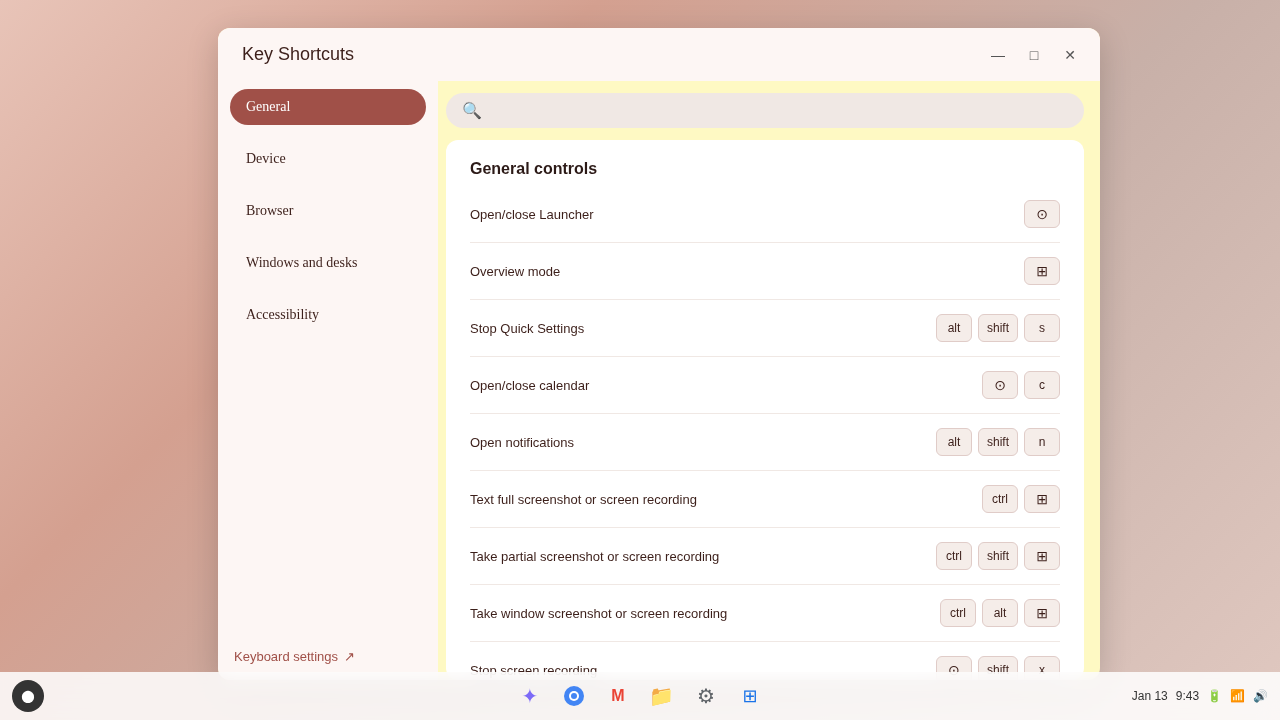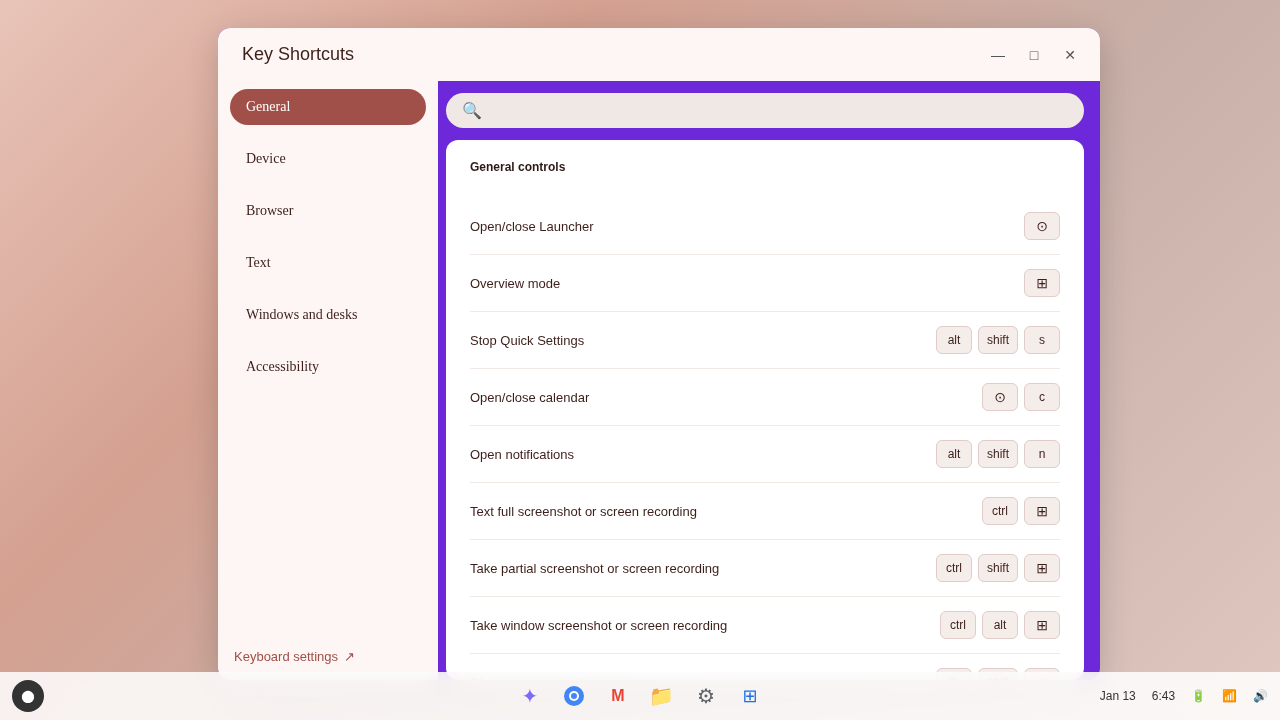--- a/index.html
+++ b/index.html
@@ -35,21 +35,21 @@
       display: flex;
       align-items: center;
       gap: 8px;
       position: absolute;
       left: 50%;
       transform: translateX(-50%);
     }
     .taskbar-right {
       display: flex;
       align-items: center;
-      gap: 16px;
+      gap: 8px;
       font-size: 12px;
       color: #333;
     }
     .taskbar-icon {
       width: 32px;
       height: 32px;
       border-radius: 50%;
       display: flex;
       align-items: center;
       justify-content: center;
@@ -72,21 +72,21 @@
       font-size: 20px;
     }
 
     
     .window {
       position: absolute;
       top: 28px;
       left: 218px;
       width: 882px;
       height: 652px;
-      background: #6d28d9;
+      background: #fef9c3;
       border-radius: 12px;
       box-shadow: 0 8px 32px rgba(0,0,0,0.18);
       overflow: hidden;
       display: flex;
       flex-direction: column;
     }
 
     
     .titlebar {
       display: flex;
@@ -197,24 +197,24 @@
 
     
     .shortcuts-panel {
       background: white;
       border-radius: 12px;
       padding: 20px 24px;
       flex: 1;
       overflow-y: auto;
     }
     .panel-title {
-      font-size: 12px;
+      font-size: 16px;
       font-weight: 600;
       color: #2c1a17;
-      margin-bottom: 24px;
+      margin-bottom: 8px;
     }
     .shortcut-row {
       display: flex;
       align-items: center;
       justify-content: space-between;
       padding: 14px 0;
       border-bottom: 1px solid #f0e8e4;
     }
     .shortcut-row:last-child { border-bottom: none; }
     .shortcut-label {
@@ -267,23 +267,20 @@
     <div class="sidebar">
       <div class="sidebar-nav">
         <div class="sidebar-item active">
           <span>General</span>
         </div>
         <div class="sidebar-item">
           <span>Device</span>
         </div>
         <div class="sidebar-item">
           <span>Browser</span>
-        </div>
-        <div class="sidebar-item">
-          <span>Text</span>
         </div>
         <div class="sidebar-item">
           <span>Windows and desks</span>
         </div>
         <div class="sidebar-item">
           <span>Accessibility</span>
         </div>
       </div>
       <a class="sidebar-link">
         <span>Keyboard settings</span>
@@ -395,18 +392,18 @@
           <circle cx="12" cy="12" r="3" fill="#4285f4"></circle>
         </svg>
     </div>
     <div class="taskbar-app-icon" style="font-weight:bold; color:#ea4335; font-size:16px;">M</div>
     <div class="taskbar-app-icon" style="font-size:20px;">📁</div>
     <div class="taskbar-app-icon" style="color:#5f6368; font-size:20px;">⚙</div>
     <div class="taskbar-app-icon" style="color:#1a73e8; font-size:18px;">⊞</div>
   </div>
   <div class="taskbar-right">
     <span>Jan 13</span>
-    <span>6:43</span>
+    <span>9:43</span>
     <span>🔋</span>
     <span>📶</span>
     <span>🔊</span>
   </div>
 </div>
 
 </body></html>

